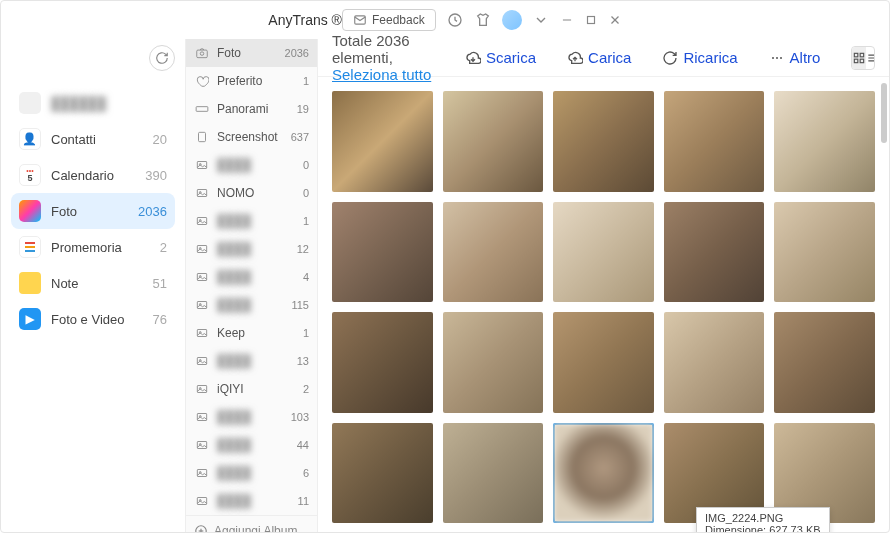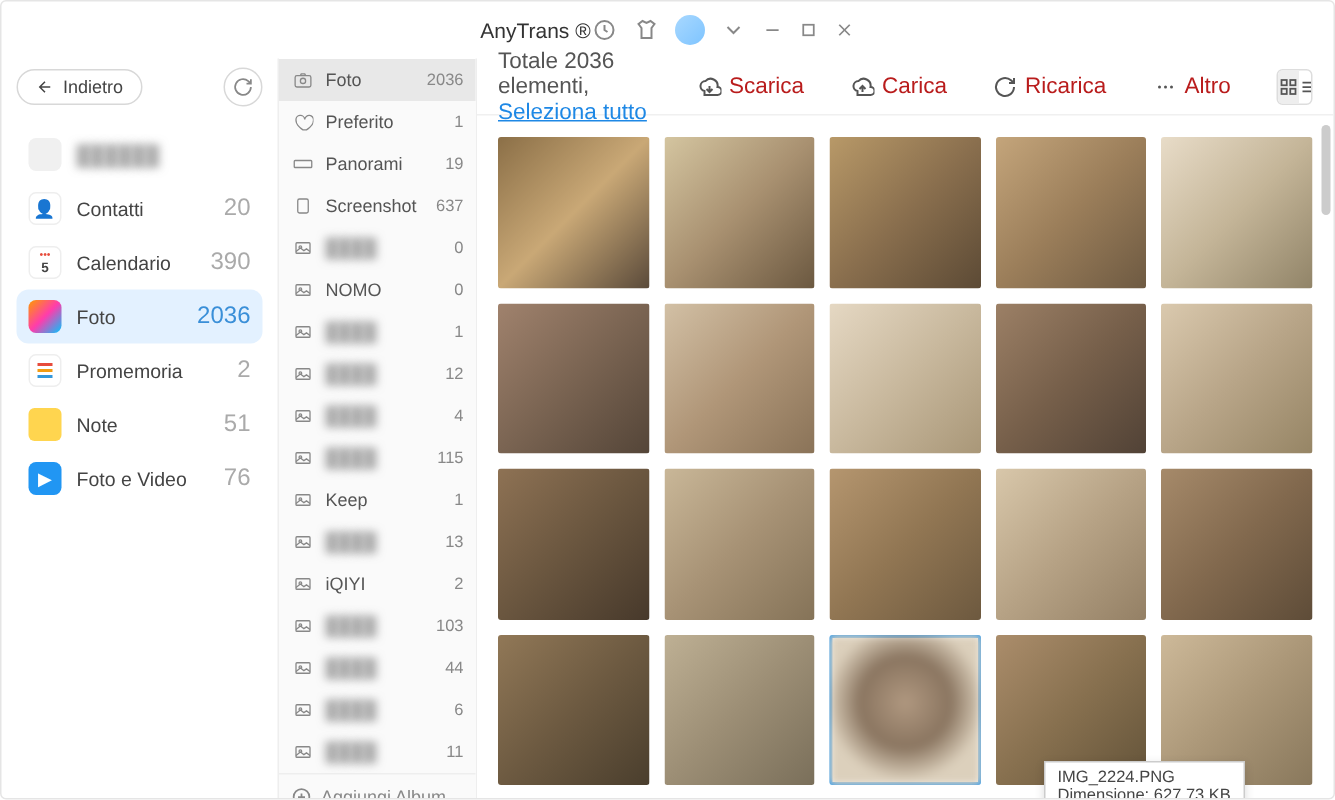--- a/index.html
+++ b/index.html
@@ -11,56 +11,63 @@
 .tb-icon { width: 18px; height: 18px; display: inline-flex; align-items: center; justify-content: center; color: #888; cursor: pointer; }
 .tb-icon svg { width: 16px; height: 16px; }
 .avatar-circle { width: 20px; height: 20px; border-radius: 50%; background: linear-gradient(135deg,#a8d8ff,#7ec4ff); }
 .win-btn { width: 14px; height: 14px; color: #888; cursor: pointer; display:flex; align-items:center; justify-content:center;}
 .content { display: flex; height: calc(100% - 38px); }
 .leftbar { width: 185px; border-right: 1px solid #eee; padding: 6px 10px; }
 .back-row { display: flex; align-items: center; gap: 8px; margin-bottom: 14px; }
 .back-btn { display: flex; align-items: center; gap: 6px; border: 1px solid #d8d8d8; border-radius: 14px; padding: 4px 12px; font-size: 12px; color: #444; cursor: pointer; }
 .refresh-btn { width: 26px; height: 26px; border: 1px solid #d8d8d8; border-radius: 50%; display: flex; align-items: center; justify-content: center; cursor: pointer; margin-left: auto;}
 .nav-item { display: flex; align-items: center; gap: 10px; padding: 7px 8px; border-radius: 8px; cursor: pointer; font-size: 13px; color: #444; }
-.nav-item .count { margin-left: auto; font-size: 16px; color: #aaa; text-align: right; }
+.nav-item .count { margin-left: auto; font-size: 13px; color: #aaa; text-align: right; }
 .nav-item.active { background: #e3f1ff; }
 .nav-item.active .count { color: #3a8fd8; }
 .nav-icon { width: 22px; height: 22px; border-radius: 5px; display:flex; align-items:center; justify-content:center; font-size:12px; }
 .blurred-text { color: transparent; text-shadow: 0 0 6px rgba(120,120,120,0.6); user-select:none; }
 .midbar { width: 132px; border-right: 1px solid #eee; background: #fafafa; overflow-y:auto; }
 .album-item { display: flex; align-items: center; gap: 7px; padding: 6px 8px; font-size: 12px; color: #555; cursor: pointer; }
 .album-item.active { background: #e8e8e8; }
 .album-item .acount { margin-left: auto; font-size: 11px; color: #888; }
 .album-icon { width: 16px; height: 16px; display:flex; align-items:center; justify-content:center; }
 .album-icon svg { width:14px; height:14px; stroke:#888; fill:none; stroke-width:1.5; }
 .add-album { display:flex; align-items:center; gap:6px; padding:8px; font-size:12px; color:#888; cursor:pointer; border-top:1px solid #eee;}
 .mainarea { flex: 1; display: flex; flex-direction: column; }
 .toolbar { height: 38px; display: flex; align-items: center; padding: 0 14px; gap: 31px; font-size: 15px; color: #555; border-bottom: 1px solid #f0f0f0;}
 .toolbar .status { margin-right: auto; }
 .toolbar a { color: #1e88e5; text-decoration: underline; cursor: pointer; }
-.tbtn { display:flex; align-items:center; gap:5px; cursor:pointer; color:#b91c1c; }
+.tbtn { display:flex; align-items:center; gap:5px; cursor:pointer; color:#1d4ed8; }
 .tbtn svg { width:16px; height:16px; }
 .view-toggle { display:flex; border:1px solid #ddd; border-radius:4px; overflow:hidden; }
 .view-toggle .vt { width:26px; height:22px; display:flex; align-items:center; justify-content:center; cursor:pointer; }
 .view-toggle .vt.active { background:#eee; }
 .grid { flex:1; overflow-y:auto; padding: 14px; position:relative;text-decoration:underline; }
 .grid-inner { display:grid; grid-template-columns: repeat(5, 1fr); gap: 10px; }
 .thumb { aspect-ratio: 1/1; border-radius: 2px; overflow:hidden; cursor:pointer; position:relative; }
 .thumb.selected { outline: 2px solid #2196f3; outline-offset: -2px; }
 .ph { width:100%; height:100%; }
 .tooltip { position:absolute; background:#fff; border:1px solid #ccc; padding:4px 8px; font-size:11px; color:#444; box-shadow:0 2px 6px rgba(0,0,0,0.15); white-space:nowrap; }
 .scrollbar-track { position:absolute; right:2px; top:0; bottom:0; width:8px; }
 .scrollbar-thumb { position:absolute; right:0; width:6px; background:#ccc; border-radius:3px; }
 </style>
 </head>
 <body>
 
 <div class="titlebar">
   <div class="app-title">AnyTrans ®</div>
   <div class="titlebar-right">
+    <div class="feedback-btn">
+      <svg viewBox="0 0 24 24" fill="none" stroke="#888" stroke-width="2" width="14" height="14">
+          <rect x="3" y="5" width="18" height="14" rx="2"></rect>
+          <path d="M3 7l9 6 9-6"></path>
+        </svg>
+      <span>Feedback</span>
+    </div>
     <span class="tb-icon">
         <svg viewBox="0 0 24 24" fill="none" stroke="currentColor" stroke-width="2">
           <circle cx="12" cy="12" r="9"></circle>
           <path d="M12 7v5l3 2"></path>
         </svg>
       </span>
     <span class="tb-icon">
         <svg viewBox="0 0 24 24" fill="none" stroke="currentColor" stroke-width="2">
           <path d="M4 6l4-3 4 2 4-2 4 3-3 4v10H7V10z"></path>
         </svg>
@@ -86,26 +93,20 @@
           <line x1="6" y1="6" x2="18" y2="18"></line>
           <line x1="18" y1="6" x2="6" y2="18"></line>
         </svg>
       </span>
   </div>
 </div>
 
 <div class="content">
   <div class="leftbar">
     <div class="back-row">
-      <div class="back-btn">
-        <svg width="12" height="12" viewBox="0 0 24 24" fill="none" stroke="#444" stroke-width="2">
-            <path d="M19 12H5m7-7l-7 7 7 7"></path>
-          </svg>
-        <span>Indietro</span>
-      </div>
       <div class="refresh-btn">
         <svg width="14" height="14" viewBox="0 0 24 24" fill="none" stroke="#888" stroke-width="2">
             <path d="M21 12a9 9 0 11-3-6.7L21 8m0-5v5h-5"></path>
           </svg>
       </div>
     </div>
     <div id="nav-list">
         <div class="nav-item">
           <div class="nav-icon" style="background:#f0f0f0"></div>
           <span class="blurred-text">██████</span>

